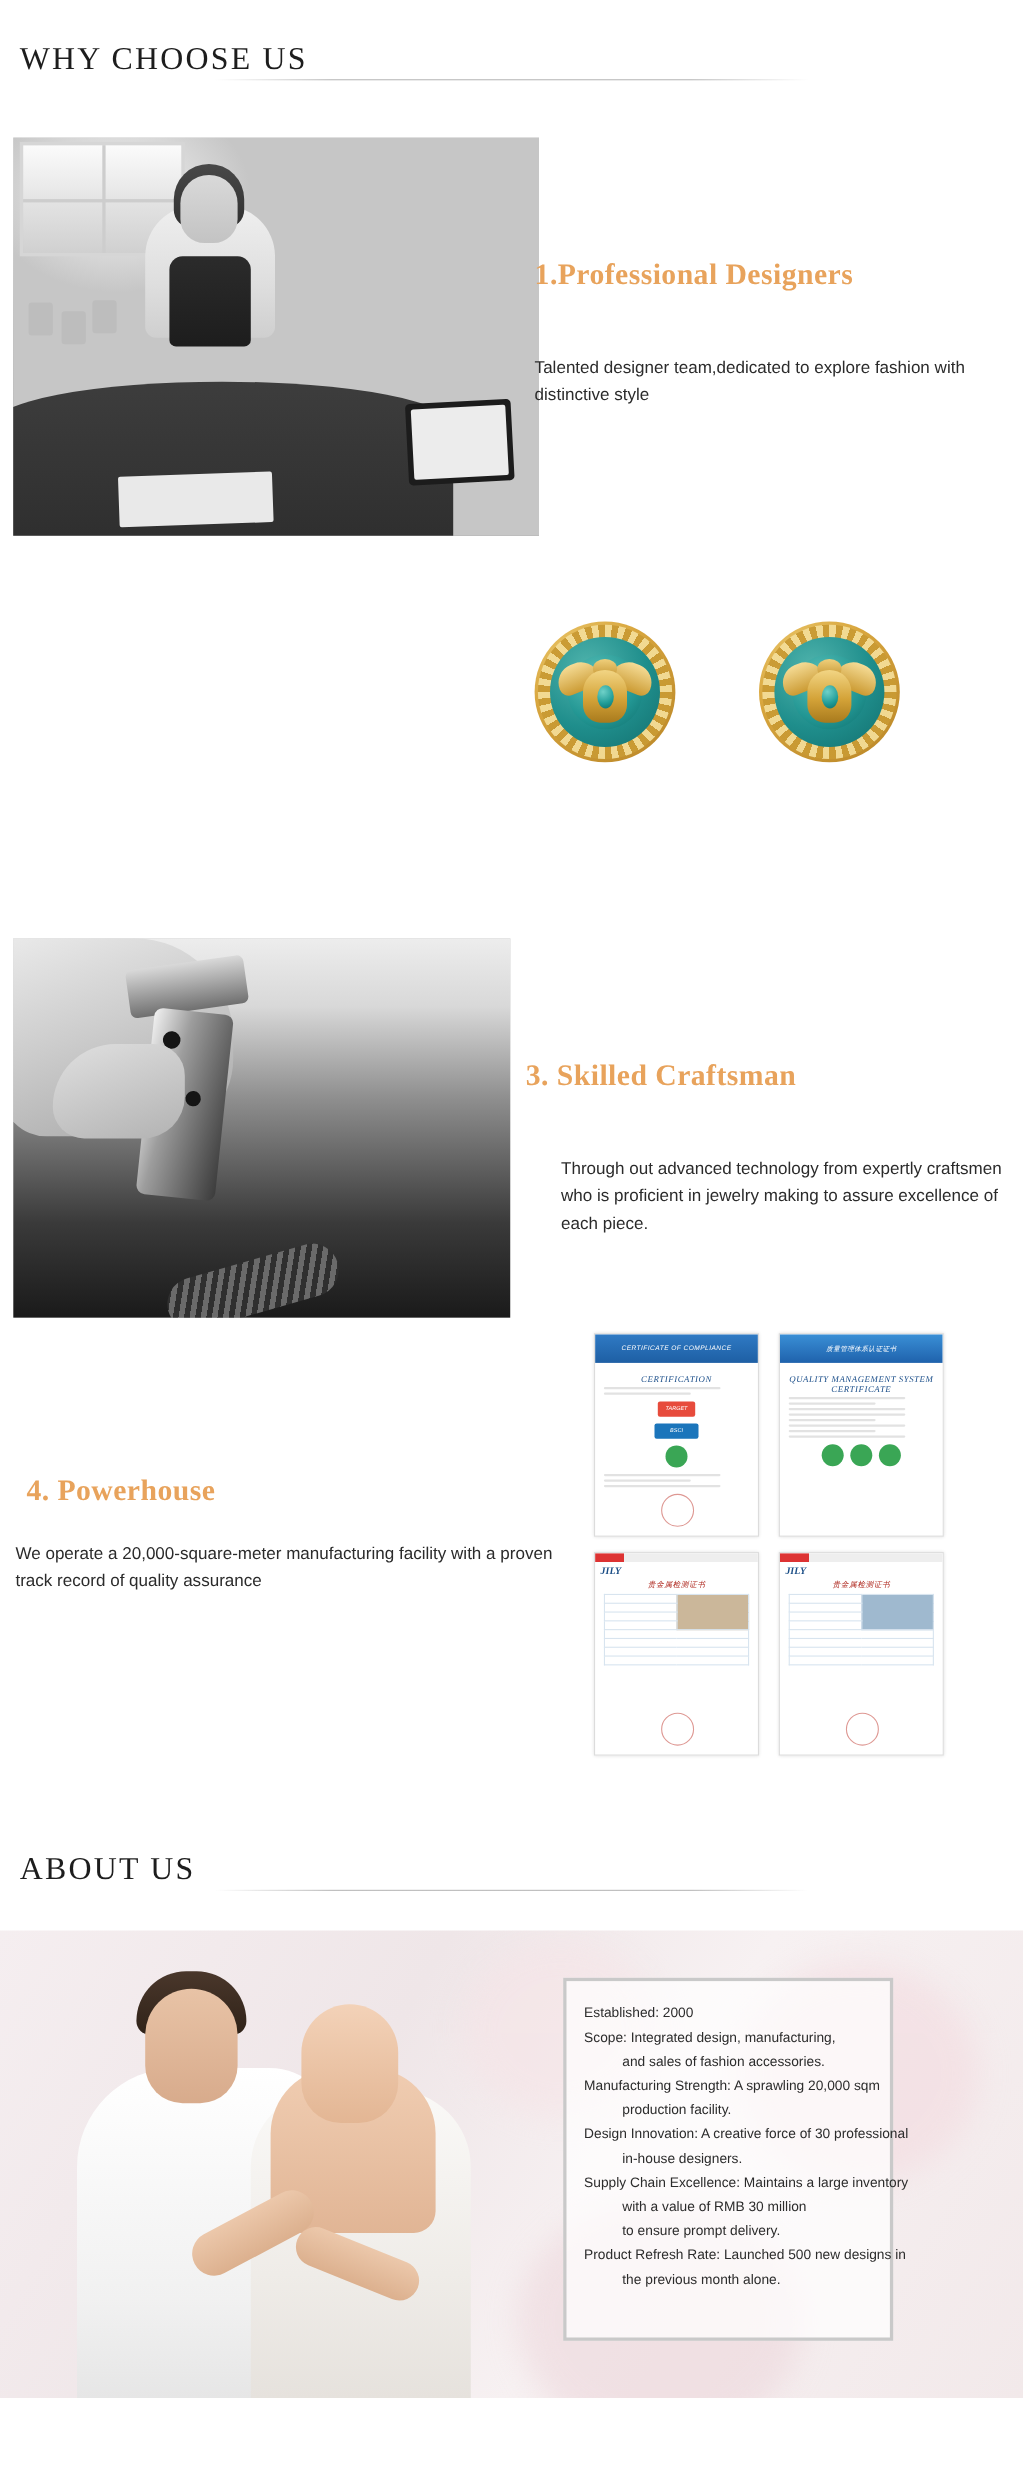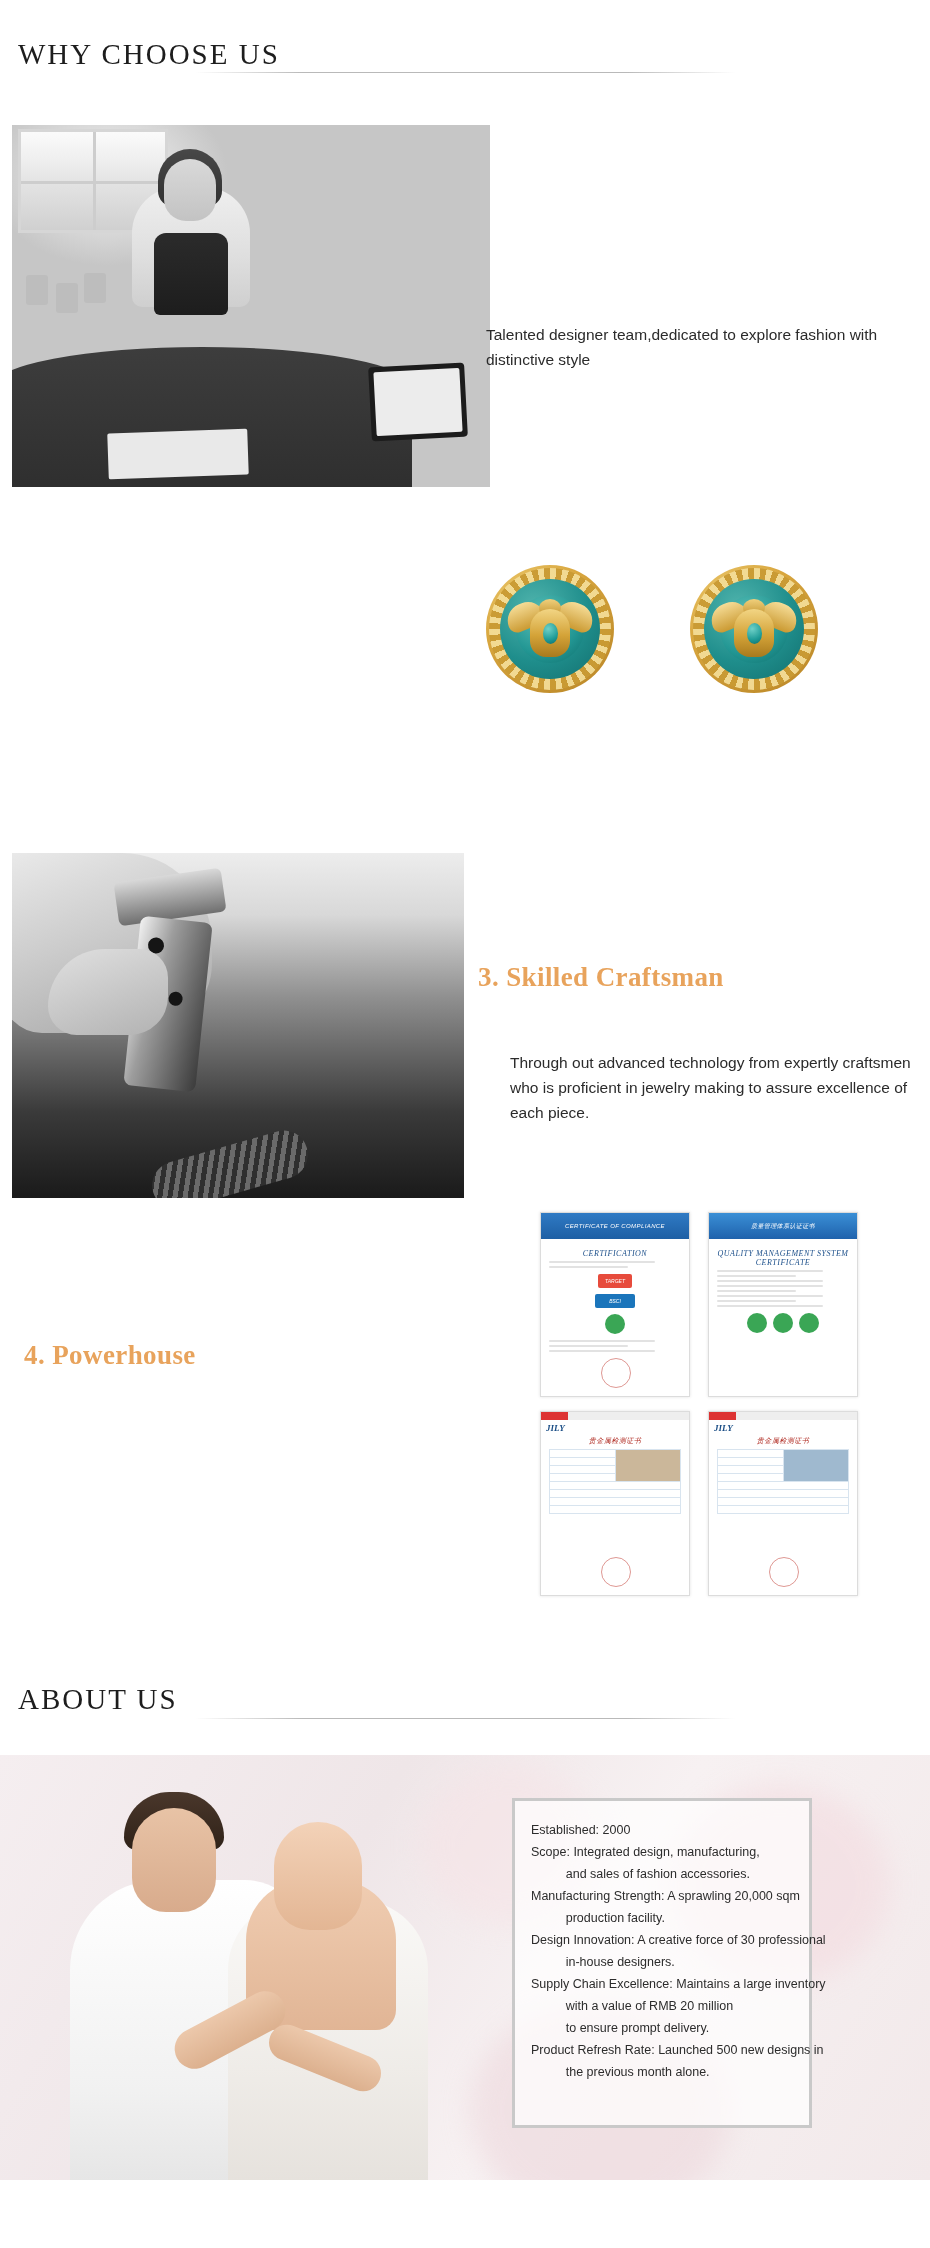--- a/index.html
+++ b/index.html
@@ -375,20 +375,21 @@
       <div class="hair"></div>
       <div class="head"></div>
       <div class="apron"></div>
       <div class="tablet"></div>
       <div class="paper"></div>
       <div class="jar" style="left:14px; top:150px;"></div>
       <div class="jar" style="left:44px; top:158px;"></div>
       <div class="jar" style="left:72px; top:148px;"></div>
     </div>
   </div>
+  <div class="feat-heading" style="left:486px; top:234px;">1.Professional Designers</div>
   <div class="feat-text" style="left:486px; top:322px; width:420px;">Talented designer team,dedicated to explore fashion with distinctive style</div>
 
 
   <div class="earring" style="left:486px; top:565px;">
     <div class="ring-outer"></div>
     <div class="dots"></div>
     <div class="teal"></div>
     <div class="teal-inner"></div>
     <div class="wing l"></div>
     <div class="wing r"></div>
@@ -414,20 +415,21 @@
       <div class="clamp"></div>
       <div class="tool"></div>
       <div class="thumb"></div>
       <div class="grip"></div>
     </div>
   </div>
   <div class="feat-heading" style="left:478px; top:962px;">3. Skilled Craftsman</div>
   <div class="feat-text" style="left:478px; top:1050px; width:430px;margin-left:32px;">Through out advanced technology from expertly craftsmen who is proficient in jewelry making to assure excellence of each piece.</div>
 
   <div class="feat-heading" style="left:24px; top:1340px;">4. Powerhouse</div>
+  <div class="feat-text" style="left:14px; top:1400px; width:516px;">We operate a 20,000-square-meter manufacturing facility with a proven track record of quality assurance</div>
 
   <div class="cert-grid" style="left:540px; top:1212px;">
 
     <div class="cert">
       <div class="cert-top">CERTIFICATE OF COMPLIANCE</div>
       <div class="cert-body">
         <div class="hdr">CERTIFICATION</div>
         <div class="line m"></div>
         <div class="line s"></div>
         <div class="logo-row">
@@ -567,20 +569,20 @@
 
     <div class="about-box" style="left:512px; top:43px; width:300px; height:330px;">
       <div class="line">Established: 2000</div>
       <div class="line">Scope: Integrated design, manufacturing,</div>
       <div class="line">          and sales of fashion accessories.</div>
       <div class="line">Manufacturing Strength: A sprawling 20,000 sqm</div>
       <div class="line">          production facility.</div>
       <div class="line">Design Innovation: A creative force of 30 professional</div>
       <div class="line">          in-house designers.</div>
       <div class="line">Supply Chain Excellence: Maintains a large inventory</div>
-      <div class="line">          with a value of RMB 20 million</div>
+      <div class="line">          with a value of RMB 30 million</div>
       <div class="line">          to ensure prompt delivery.</div>
       <div class="line">Product Refresh Rate: Launched 500 new designs in</div>
       <div class="line">          the previous month alone.</div>
     </div>
   </div>
 
 </div>
 
 </body></html>

